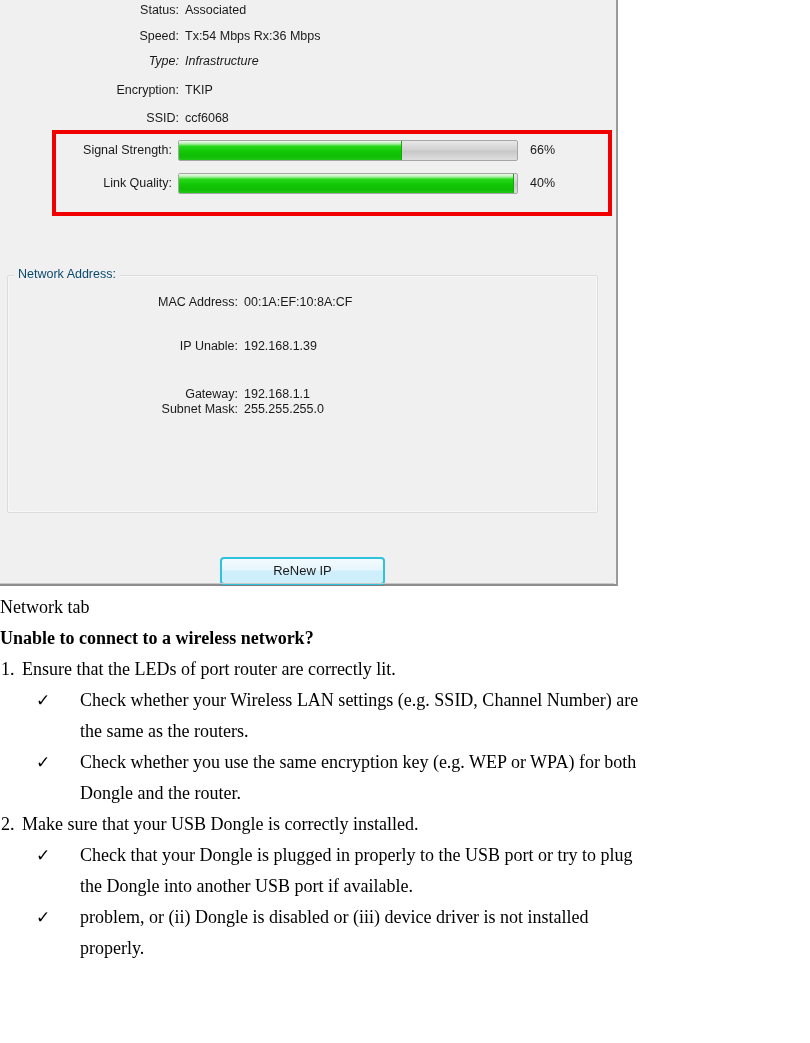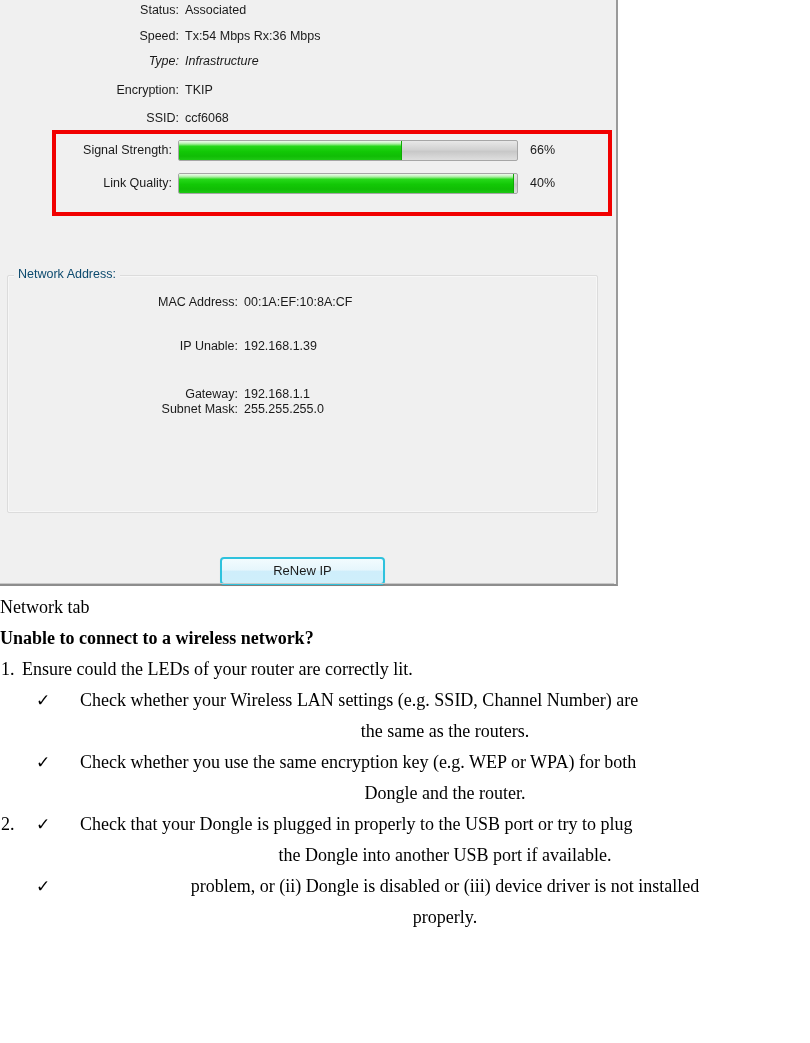--- a/index.html
+++ b/index.html
@@ -199,21 +199,20 @@
     line-height: 31px;
   }
   .check-item .chk {
     position: absolute;
     left: 36px; top: 0;
     font-size: 17px;
   }
   .check-cont {
     padding-left: 80px;
     line-height: 31px;
-    text-align: center;
   }
 </style>
 </head>
 <body>
 
 <div id="page">
 
   <div id="dialog">
 
     <div class="info-row" style="top:1px;">
@@ -269,35 +268,36 @@
     <button id="renew-btn">ReNew IP</button>
   </div>
 
   <div id="doc">
 
     <div class="doc-line">Network tab</div>
     <div class="doc-line bold">Unable to connect to a wireless network?</div>
 
     <div class="num-item">
       <span class="num">1.</span>
-      <span>Ensure could the LEDs of your router are correctly lit.</span>
+      <span>Ensure that the LEDs of port router are correctly lit.</span>
     </div>
     <div class="check-item">
       <span class="chk">✓</span>
       <span>Check whether your Wireless LAN settings (e.g. SSID, Channel Number) are</span>
     </div>
     <div class="check-cont">the same as the routers.</div>
     <div class="check-item">
       <span class="chk">✓</span>
       <span>Check whether you use the same encryption key (e.g. WEP or WPA) for both</span>
     </div>
     <div class="check-cont">Dongle and the router.</div>
 
     <div class="num-item">
       <span class="num">2.</span>
+      <span>Make sure that your USB Dongle is correctly installed.</span>
     </div>
     <div class="check-item">
       <span class="chk">✓</span>
       <span>Check that your Dongle is plugged in properly to the USB port or try to plug</span>
     </div>
     <div class="check-cont">the Dongle into another USB port if available.</div>
     <div class="check-item">
       <span class="chk">✓</span>
     </div>
     <div class="check-cont">problem, or (ii) Dongle is disabled or (iii) device driver is not installed</div>

